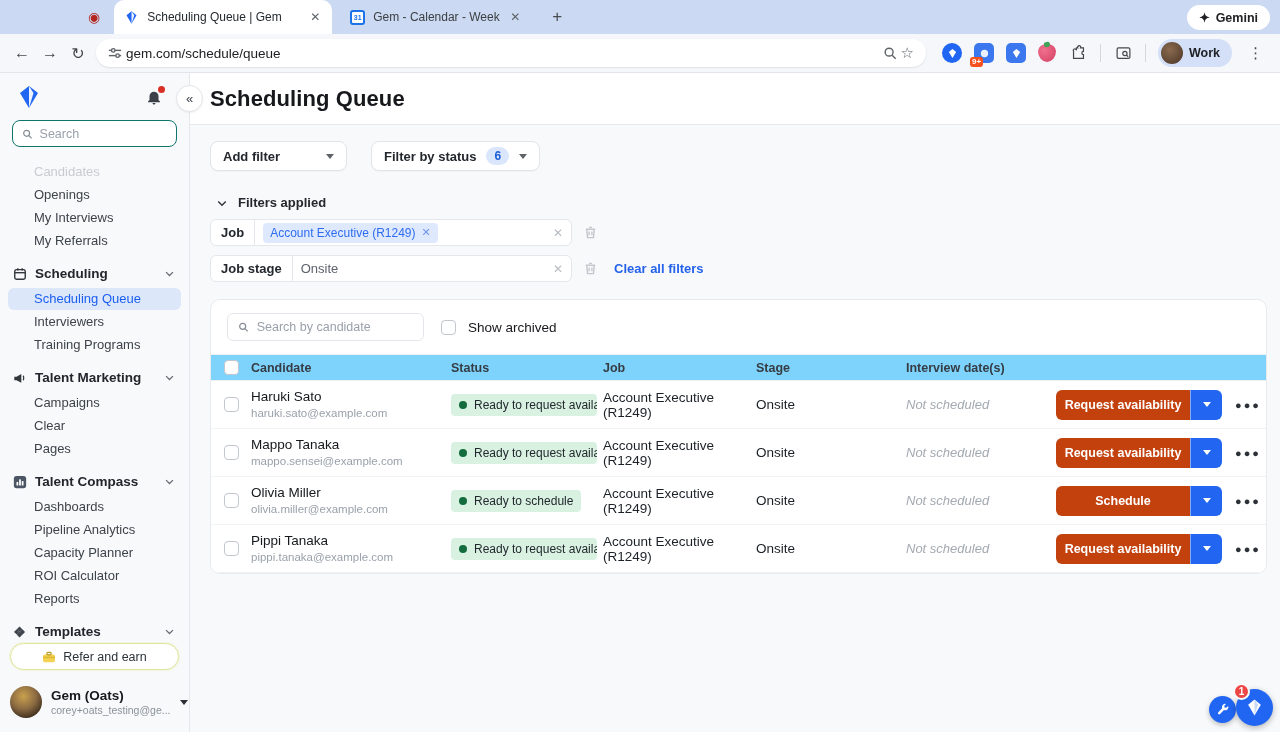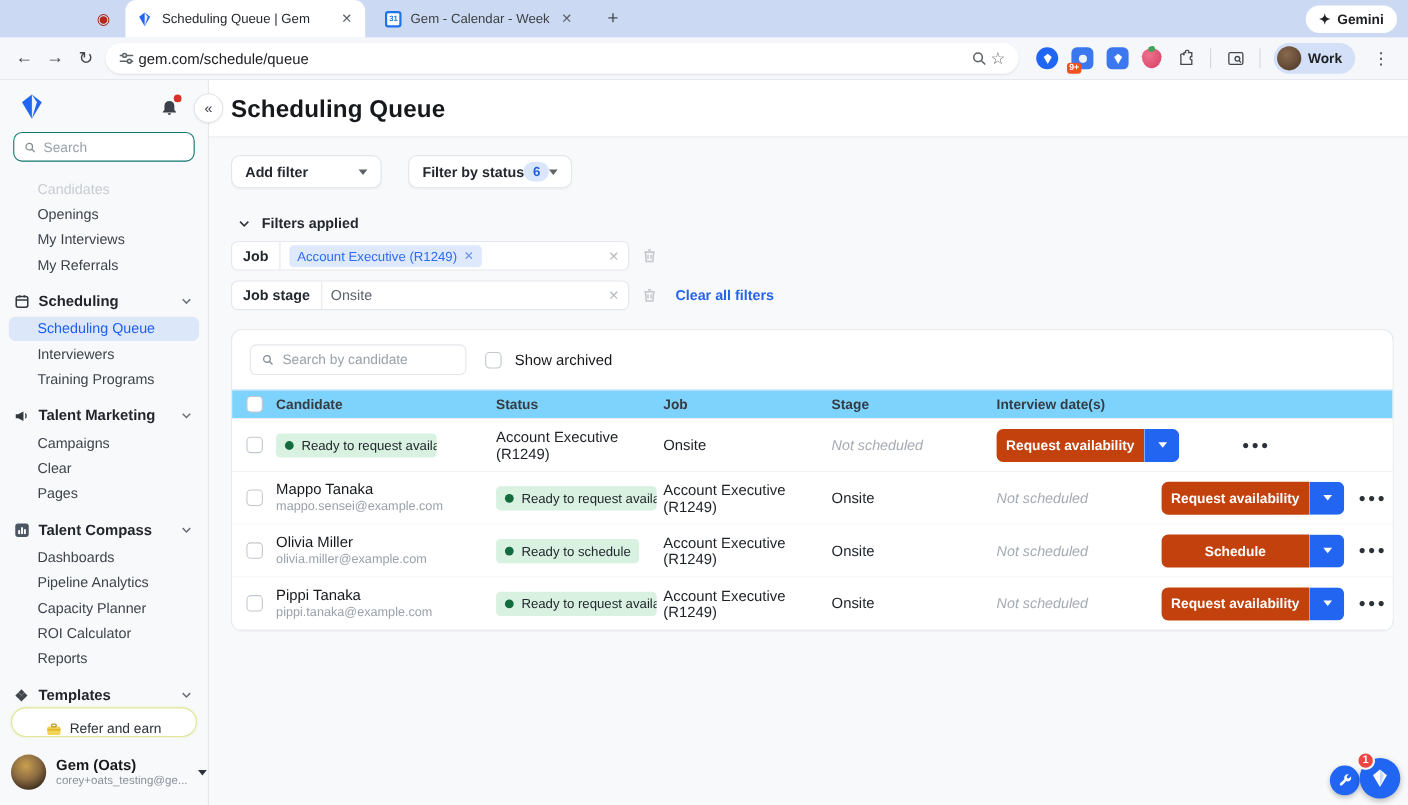--- a/index.html
+++ b/index.html
@@ -53,39 +53,39 @@
   .side-search input::placeholder { color:#9aa1ab; }
   .nav { flex:1; padding:8px 8px 0; overflow:hidden; }
   .nav-item { font-size:13px; color:#3d434b; padding:3px 8px 3px 26px; line-height:16px; border-radius:6px; margin-bottom:1px; white-space:nowrap; }
   .nav-item.faded { color:#c7ccd3; }
   .nav-item.active { background:#dce7fa; color:#1b5ff0; font-weight:500; }
   .nav-section { display:flex; align-items:center; gap:8px; padding:4px 6px 4px 4px; margin-top:10px; margin-bottom:3px;
     font-size:13.5px; font-weight:700; color:#22262c; }
   .nav-section .chev { margin-left:auto; display:flex; }
   .sec-ico { width:15px; display:flex; justify-content:center; }
   .refer-btn { margin:4px 10px 10px; height:27px; border:1.5px solid #dfe69a; border-radius:14px; background:#fff;
-    display:flex; align-items:flex-end; justify-content:center; gap:7px; font-size:12.5px; color:#2c3238; box-shadow:0 0 0 1px rgba(226,232,153,.25); }
+    display:flex; align-items:center; justify-content:center; gap:7px; font-size:12.5px; color:#2c3238; box-shadow:0 0 0 1px rgba(226,232,153,.25); }
   .profile-row { display:flex; align-items:center; gap:9px; padding:6px 14px 14px 10px; }
   .avatar { width:32px; height:32px; border-radius:50%; background:radial-gradient(circle at 42% 32%, #caa04e 0%, #8a6a42 45%, #3c2c1c 80%); flex:0 0 auto; }
   .prof-name { font-size:13.5px; font-weight:700; color:#17191c; line-height:16px; }
   .prof-email { font-size:10.5px; color:#8b929b; line-height:12px; }
   .prof-caret { margin-left:auto; }
 
   
   .main { flex:1; position:relative; background:#f8f9fa; }
   .main-header { height:52px; background:#fff; border-bottom:1px solid #e8eaed; display:flex; align-items:center; padding-left:20px; }
   .collapse-btn { position:absolute; left:-14px; top:12px; width:27px; height:27px; border-radius:50%; background:#fff;
     border:1px solid #e2e5e9; box-shadow:0 1px 2px rgba(0,0,0,.06); display:flex; align-items:center; justify-content:center;
     font-size:13px; color:#3c4148; z-index:4; }
   .page-title { font-size:22px; font-weight:700; color:#16181c; letter-spacing:.1px; }
 
   .content { padding:16px 13px 0 20px; }
   .filter-btn-row { display:flex; gap:24px; }
   .btn-filter { background:#fff; border:1px solid #e2e5e9; border-radius:8px; height:30px; display:flex; align-items:center;
-    padding:0 12px; font-size:13px; font-weight:600; color:#23272e; box-shadow:0 1px 1px rgba(0,0,0,.03); }
+    padding:0 12px; font-size:13px; font-weight:600; color:#23272e; gap:10px; box-shadow:0 1px 1px rgba(0,0,0,.03); }
   .btn-filter.addf { width:137px; justify-content:space-between; }
   .count-badge { background:#d9e6fc; color:#1d5ed6; border-radius:10px; padding:2px 8px; font-size:12px; font-weight:600; }
   .caret-down { width:0; height:0; border-left:4px solid transparent; border-right:4px solid transparent; border-top:5px solid #5f6368; }
 
   .filters-applied { margin-top:24px; }
   .fa-head { display:flex; align-items:center; gap:10px; font-size:13px; font-weight:600; color:#23272e; padding-left:6px; }
   .filter-row { display:flex; align-items:center; margin-top:9px; }
   .f-box { display:flex; width:362px; height:27px; background:#fff; border:1px solid #e4e7eb; border-radius:6px; overflow:hidden; }
   .f-label { display:flex; align-items:center; padding:0 10px; font-size:13px; font-weight:600; color:#23272e; border-right:1px solid #e4e7eb; white-space:nowrap; }
   .f-field { flex:1; display:flex; align-items:center; gap:6px; padding:0 8px; min-width:0; }
@@ -431,20 +431,24 @@
           <span>Status</span>
           <span>Job</span>
           <span>Stage</span>
           <span>Interview date(s)</span>
           <span></span>
             <span></span>
         </div>
 
         <div class="t-grid trow">
           <span class="cb"></span>
+          <span>
+            <div class="nm">Haruki Sato</div>
+            <div class="em">haruki.sato@example.com</div>
+          </span>
           <span><span class="badge">
                 <span class="dot"></span>
                 <span>Ready to request availabili</span>
               </span></span>
           <span class="cell-job">Account Executive (R1249)</span>
           <span class="cell-stage">Onsite</span>
           <span class="cell-int">Not scheduled</span>
           <span class="split">
             <span class="split-main">Request availability</span>
             <span class="split-caret">

